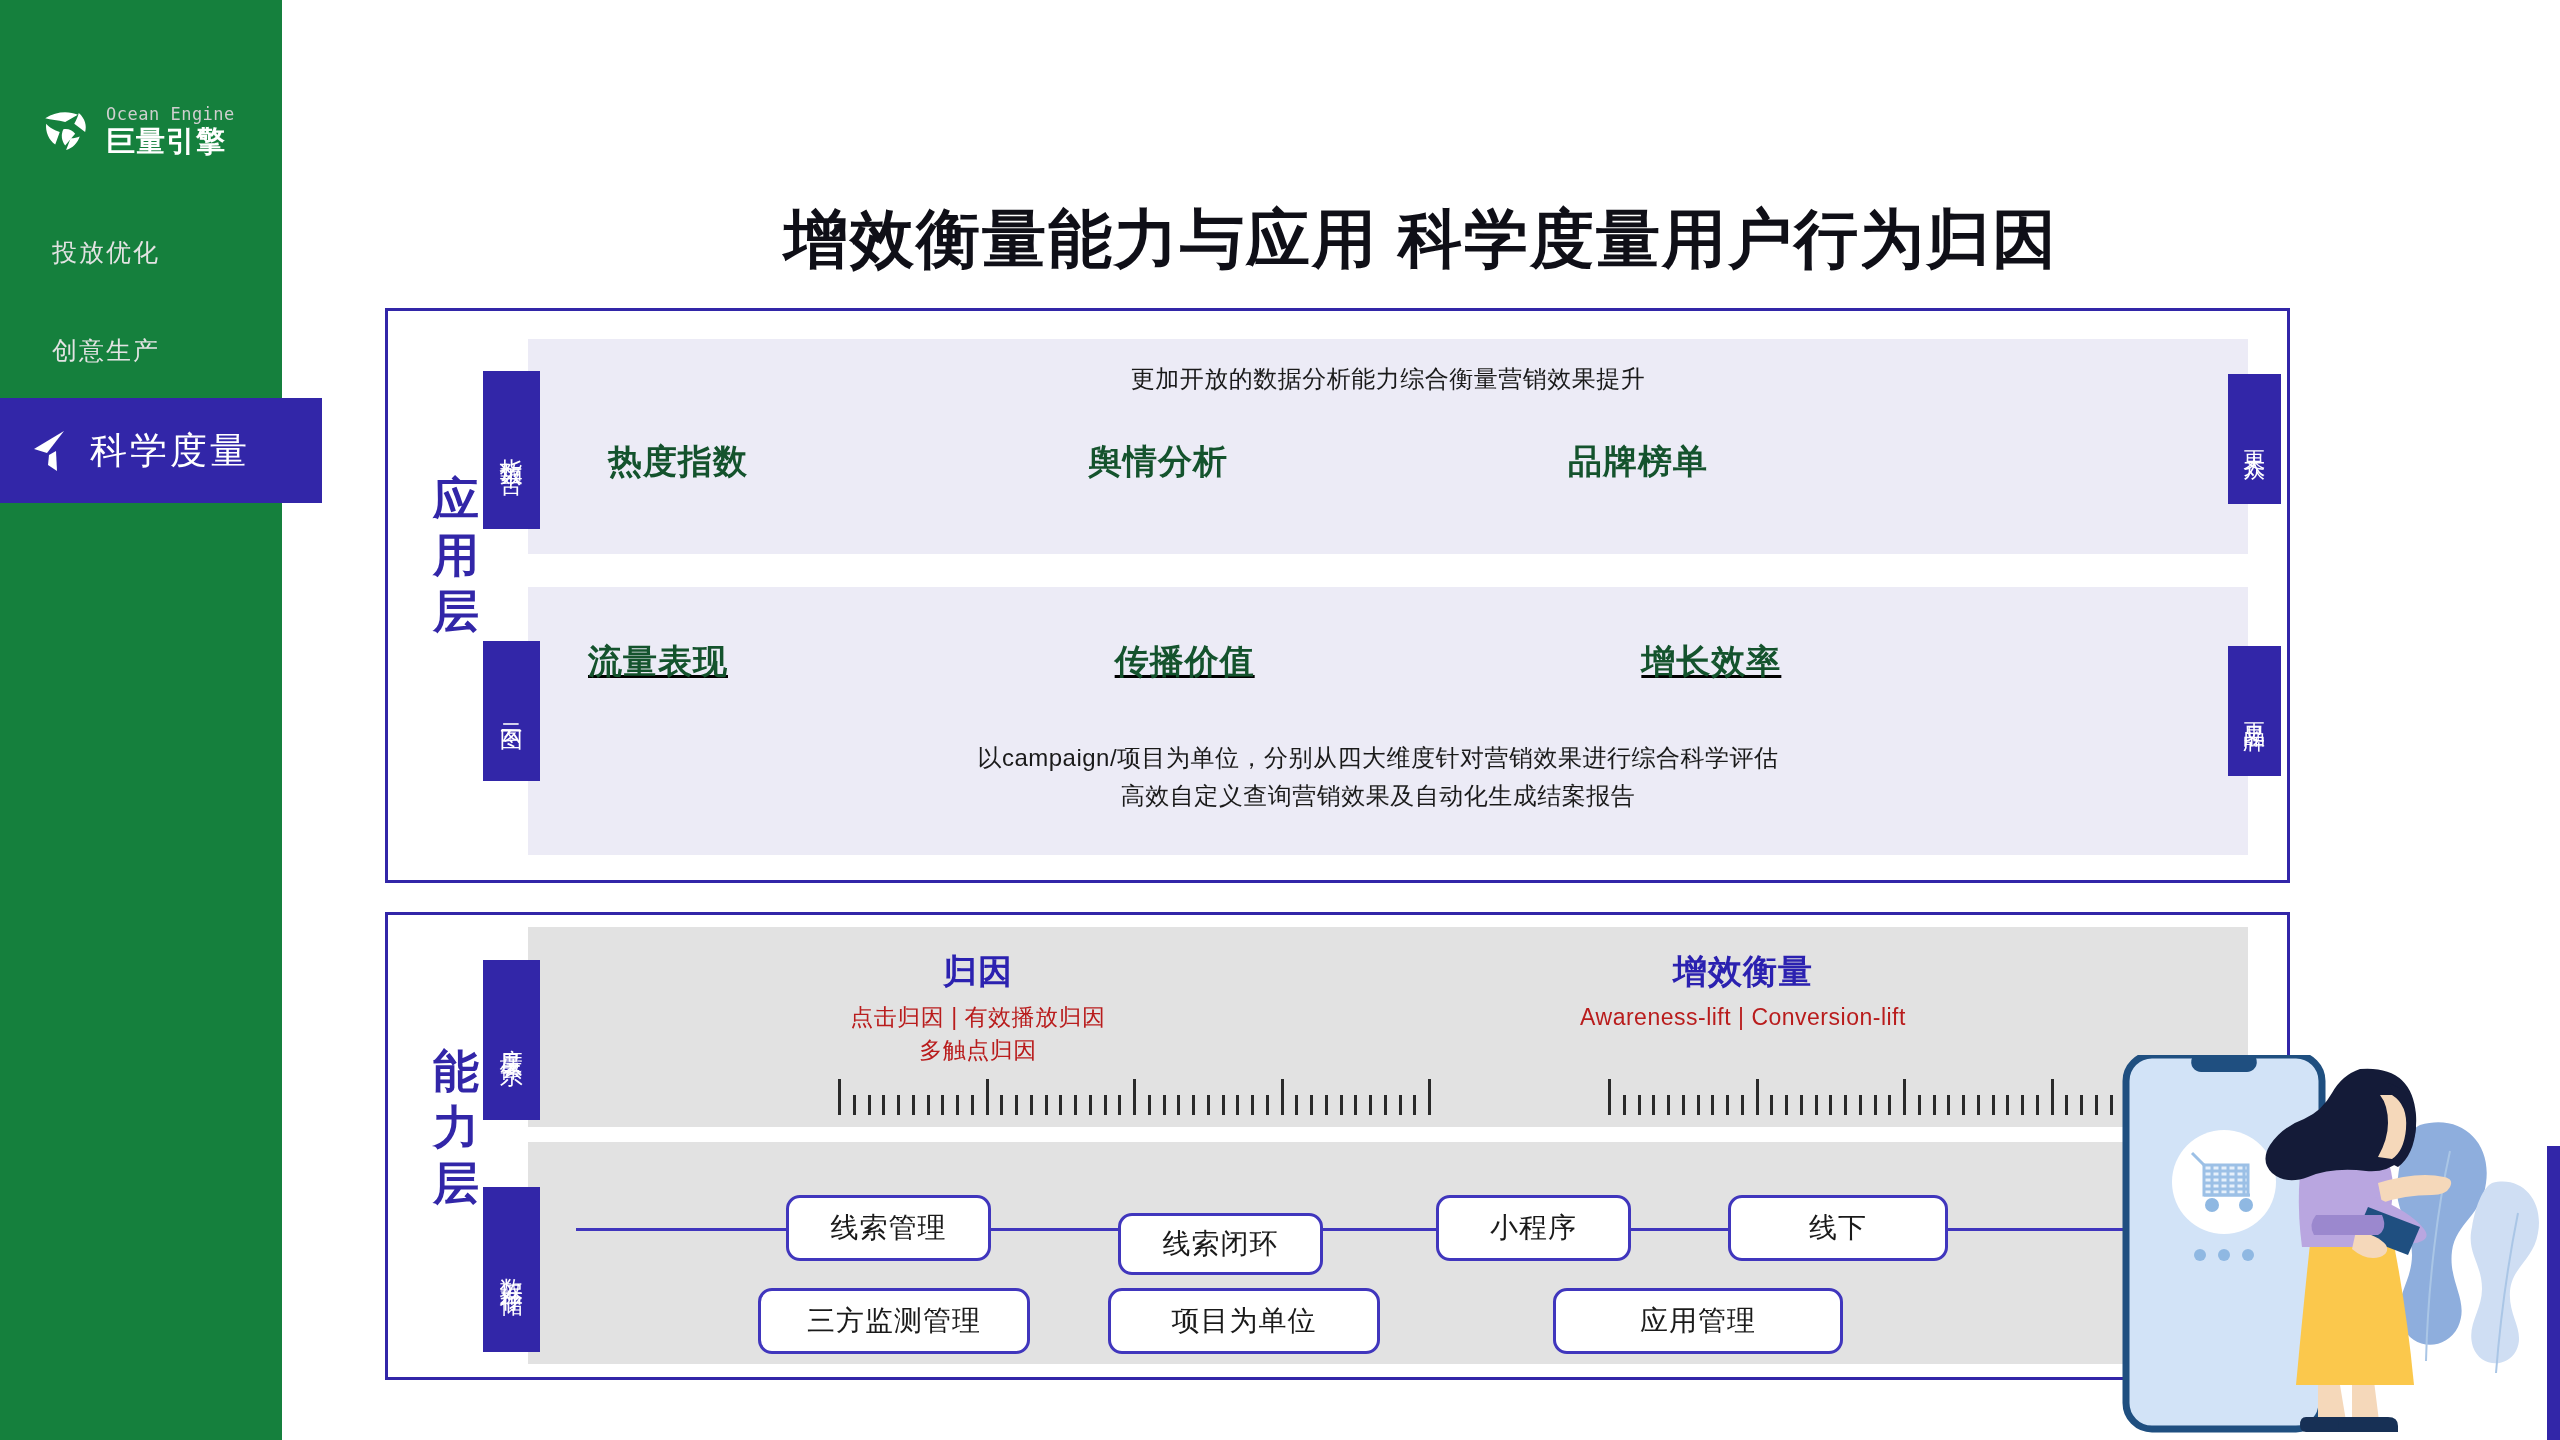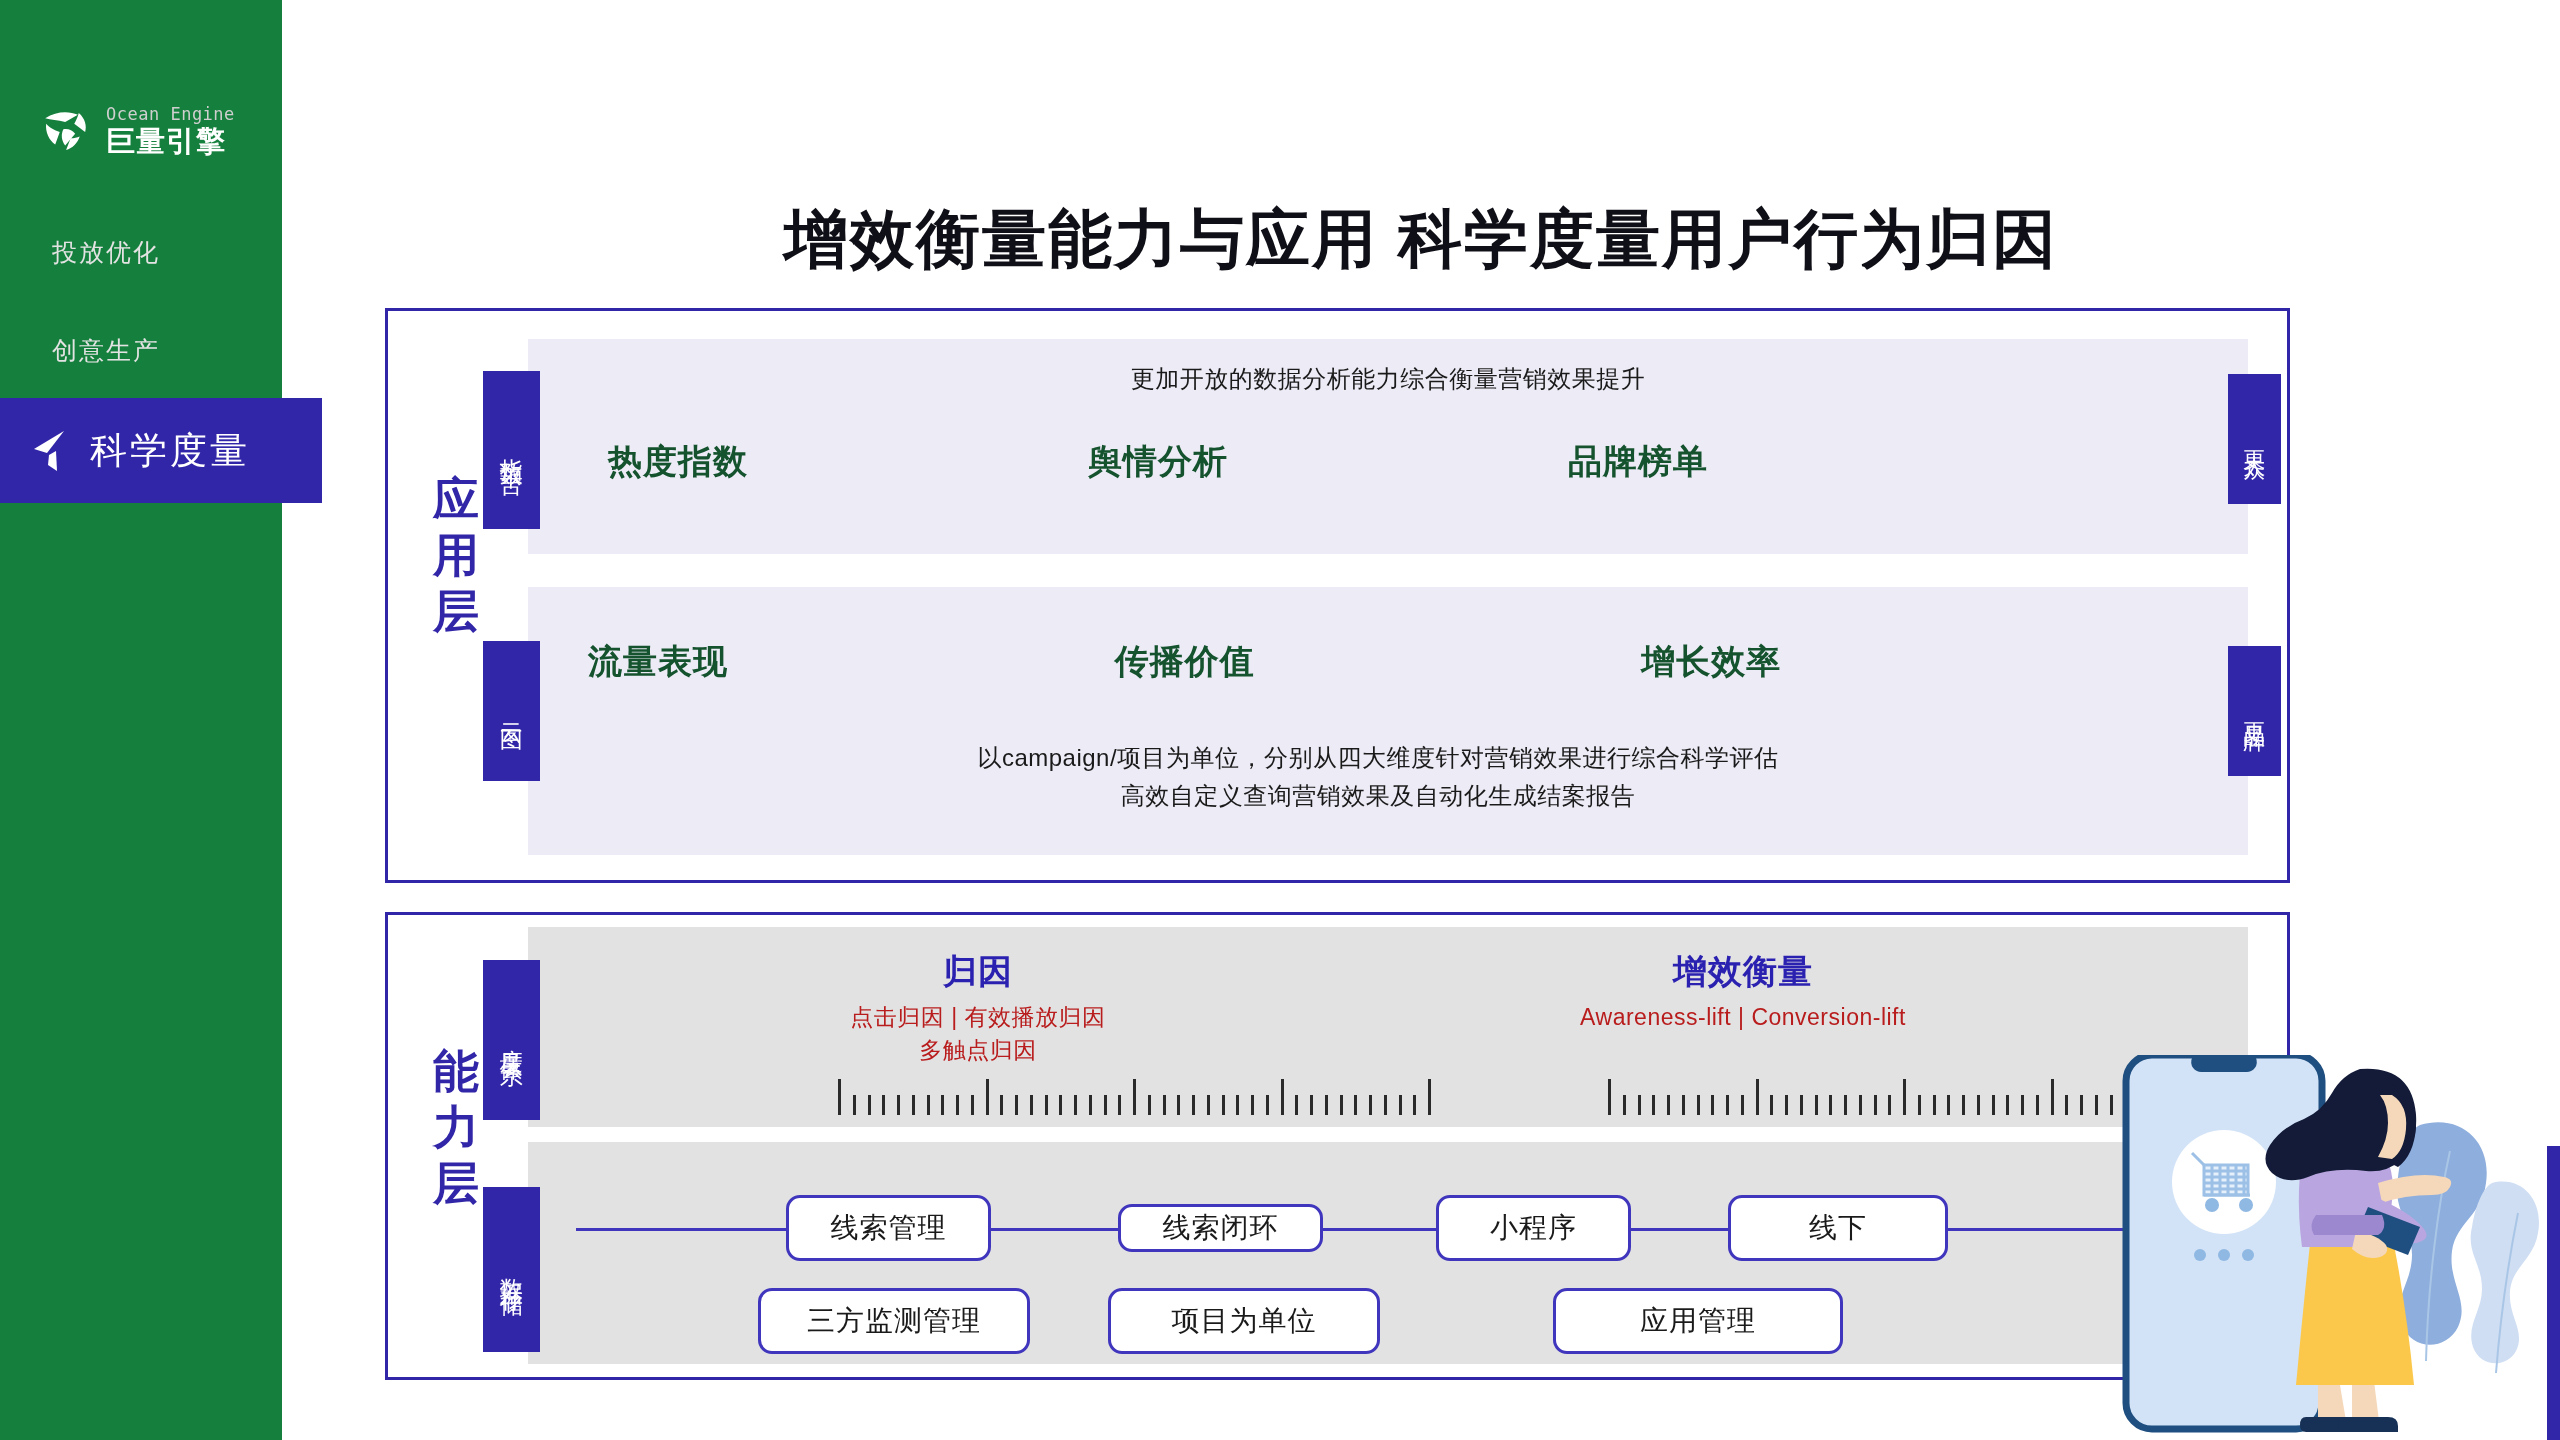--- a/index.html
+++ b/index.html
@@ -163,21 +163,21 @@
     <div class="pill-row" style="left:80px;top:100px;width:1440px;">
       <div class="pill">热度指数</div>
       <div class="pill">舆情分析</div>
       <div class="pill">品牌榜单</div>
     </div>
   </div>
   <div class="chip" style="left:95px;top:60px;width:57px;height:158px;">指数平台</div>
   <div class="chip small" style="left:1840px;top:63px;width:53px;height:130px;">更大众</div>
 
   <div class="band lilac" style="left:140px;top:276px;width:1720px;height:268px;">
-    <div class="pill-row" style="left:60px;top:52px;width:1580px;">
+    <div class="pill-row" style="left:60px;top:52px;width:1580px;text-decoration:underline;">
       <div class="pill">流量表现</div>
       <div class="pill">传播价值</div>
       <div class="pill">增长效率</div>
     </div>
     <div style="position:absolute;left:60px;top:152px;width:1580px;text-align:center;font-size:24px;color:#1a1a1a;line-height:1.6;letter-spacing:.5px;">
       <div>以campaign/项目为单位，分别从四大维度针对营销效果进行综合科学评估</div>
       <div>高效自定义查询营销效果及自动化生成结案报告</div>
     </div>
   </div>
   <div class="chip" style="left:95px;top:330px;width:57px;height:140px;">云图</div>
@@ -292,21 +292,21 @@
         <span class="tick major" style="left: 590px;"></span>
       </div>
   </div>
   <div class="chip" style="left:95px;top:45px;width:57px;height:160px;">度量体系</div>
 
   <div class="band gray" style="left:140px;top:227px;width:1720px;height:222px;">
 
     <div class="connector" style="left:48px;top:86px;width:1580px;"></div>
 
     <div class="node" style="left:258px;top:53px;width:205px;height:66px;">线索管理</div>
-    <div class="node" style="left:590px;top:62px;width:205px;height:48px;font-family:Liberation Serif, serif;">线索闭环</div>
+    <div class="node" style="left:590px;top:71px;width:205px;height:62px;font-family:Liberation Serif, serif;">线索闭环</div>
     <div class="node" style="left:908px;top:53px;width:195px;height:66px;">小程序</div>
     <div class="node" style="left:1200px;top:53px;width:220px;height:66px;">线下</div>
 
     <div class="node" style="left:230px;top:146px;width:272px;height:66px;">三方监测管理</div>
     <div class="node" style="left:580px;top:146px;width:272px;height:66px;">项目为单位</div>
     <div class="node" style="left:1025px;top:146px;width:290px;height:66px;">应用管理</div>
   </div>
   <div class="chip" style="left:95px;top:272px;width:57px;height:165px;">数据存储</div>
 </div>
 

